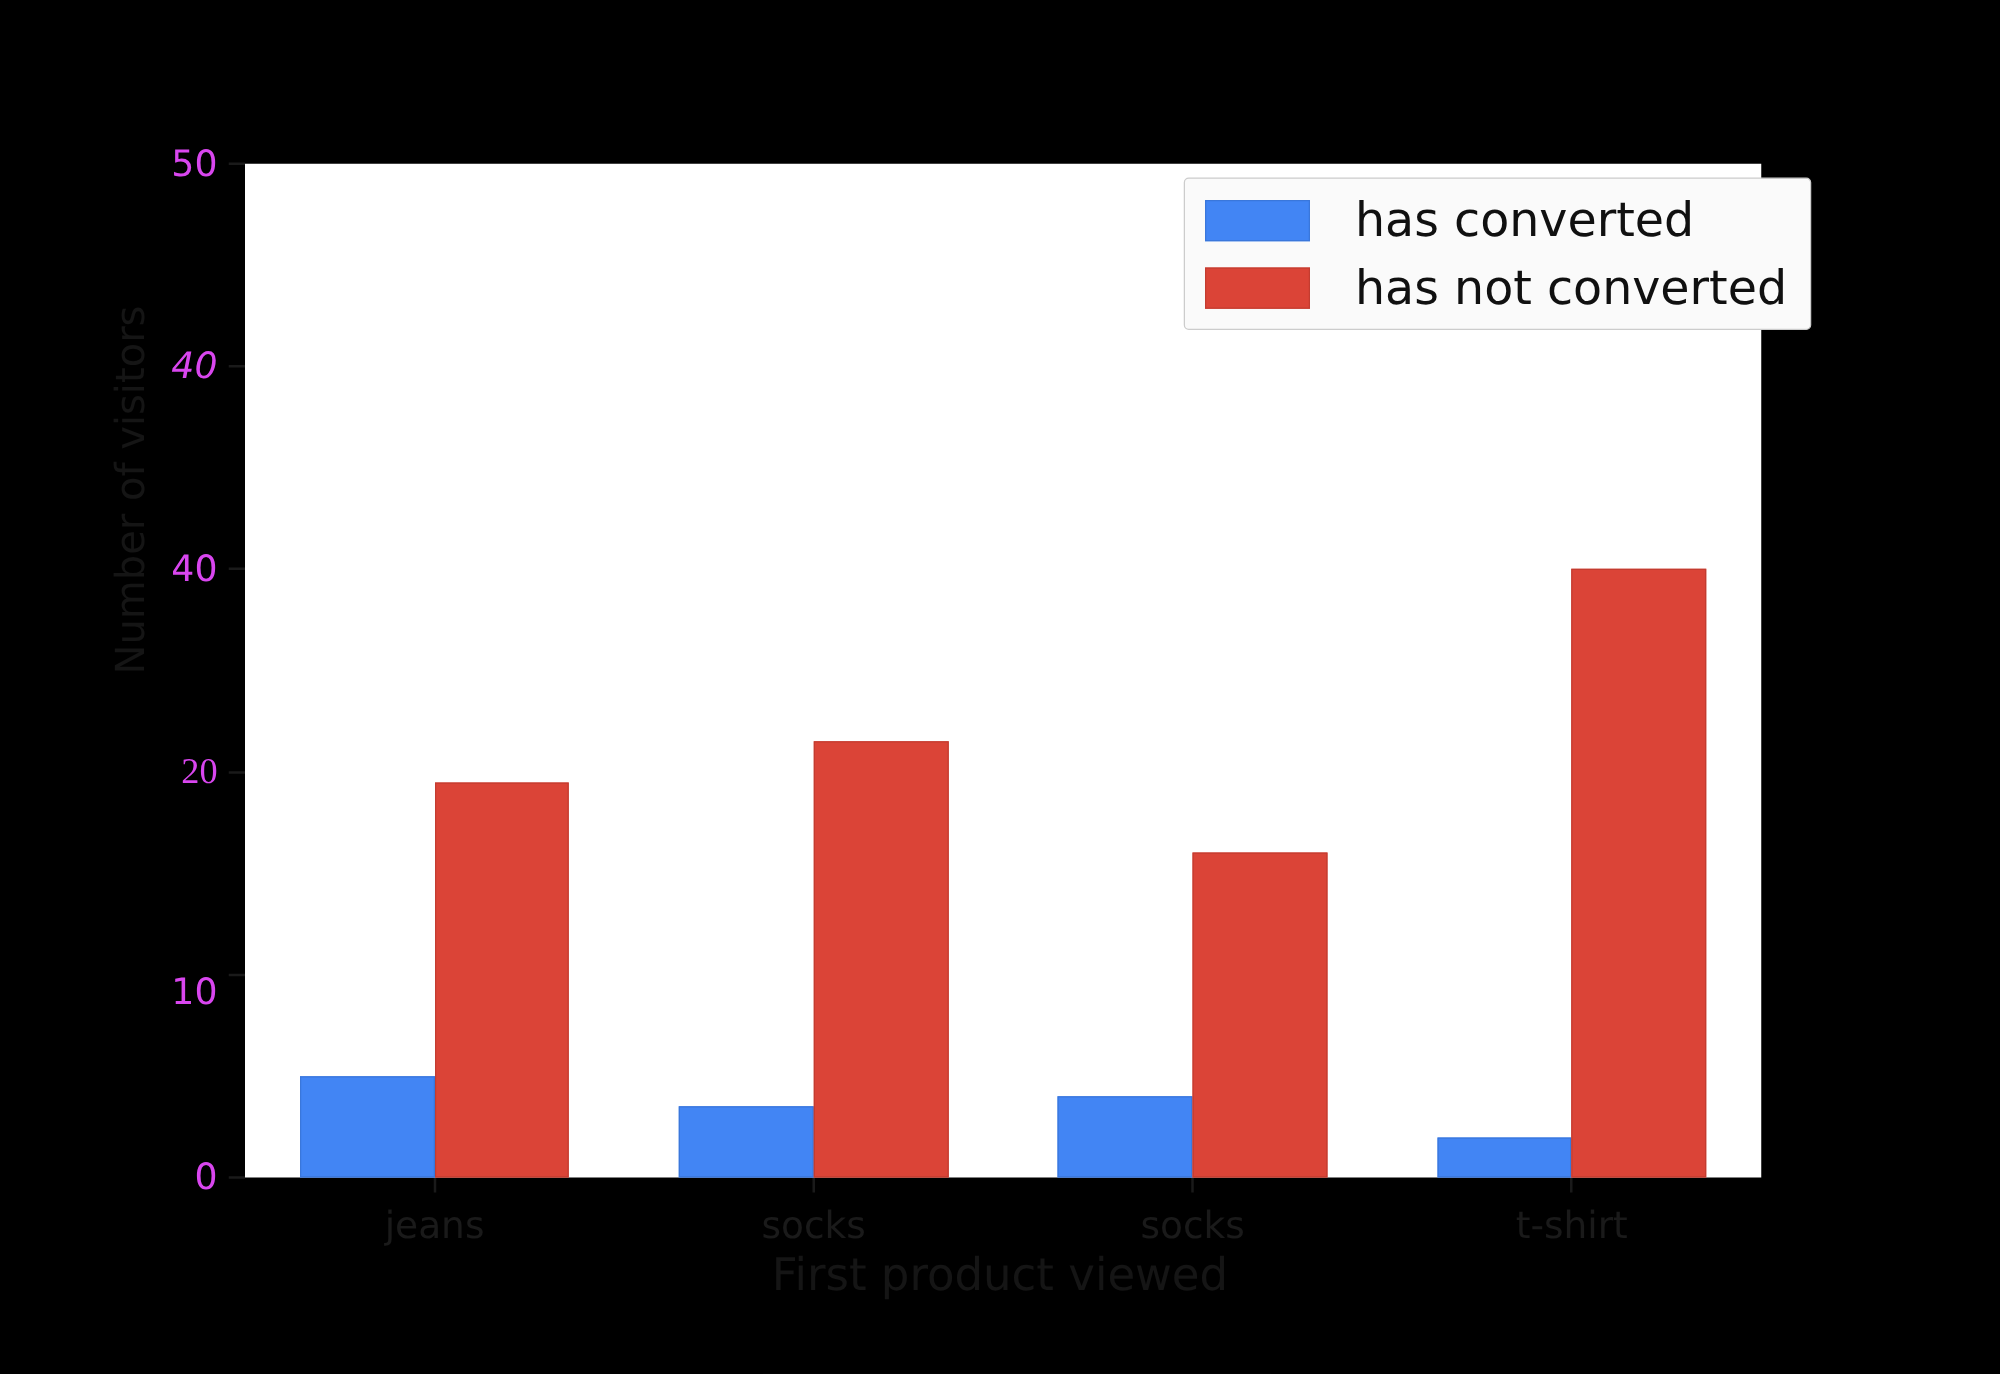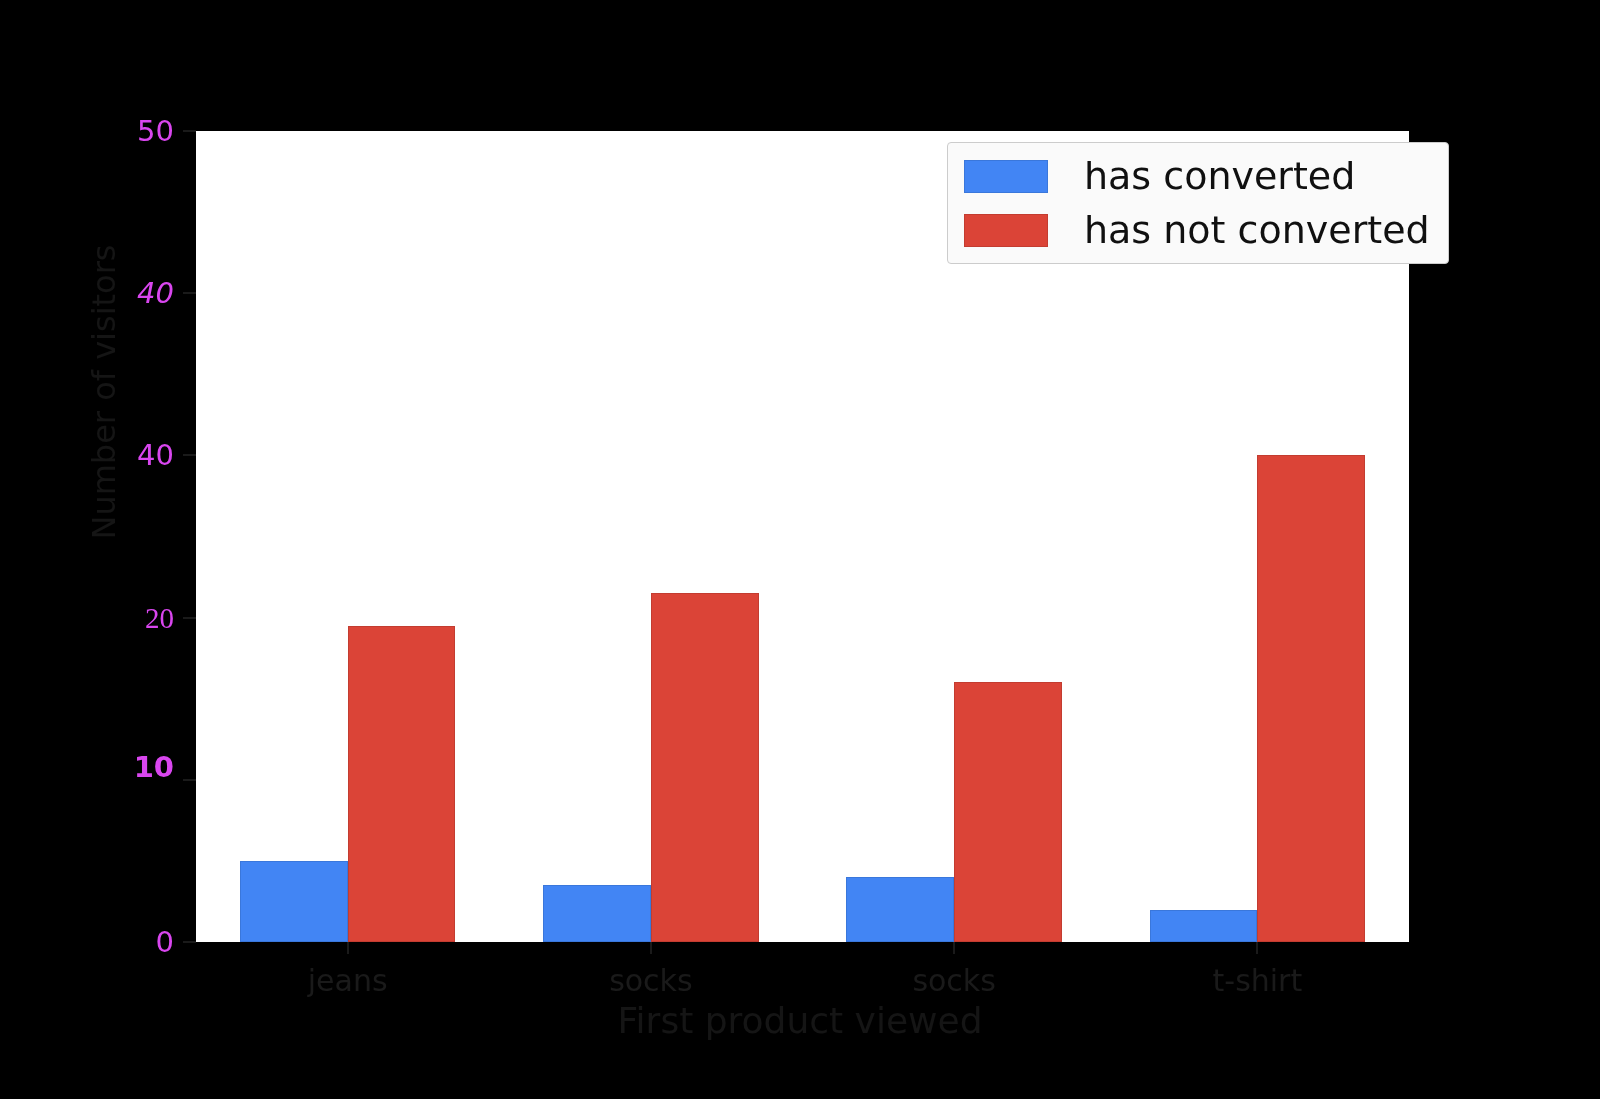--- a/index.html
+++ b/index.html
@@ -60,21 +60,21 @@
   .legend-text{font-size:38px;color:#101010;line-height:1;white-space:nowrap;}
 </style>
 </head>
 <body>
 
 <div id="figure">
 
   <div id="yaxis">
       <div class="ytick-label" style="left: 104px; top: 942px;">0</div>
       <div class="ytick-mark" style="left: 183px; top: 942px;"></div>
-      <div class="ytick-label" style="left: 104px; top: 767px; font-weight: bold;">10</div>
+      <div class="ytick-label" style="left: 104px; top: 794px;">10</div>
       <div class="ytick-mark" style="left: 183px; top: 779.8px;"></div>
       <div class="ytick-label" style="left: 104px; top: 617.6px; font-family: Liberation Serif, serif;">20</div>
       <div class="ytick-mark" style="left: 183px; top: 617.6px;"></div>
       <div class="ytick-label" style="left: 104px; top: 455.4px;">40</div>
       <div class="ytick-mark" style="left: 183px; top: 455.4px;"></div>
       <div class="ytick-label" style="left: 104px; top: 293.2px; font-style: italic;">40</div>
       <div class="ytick-mark" style="left: 183px; top: 293.2px;"></div>
       <div class="ytick-label" style="left: 104px; top: 131px;">50</div>
       <div class="ytick-mark" style="left: 183px; top: 131px;"></div>
     </div>

